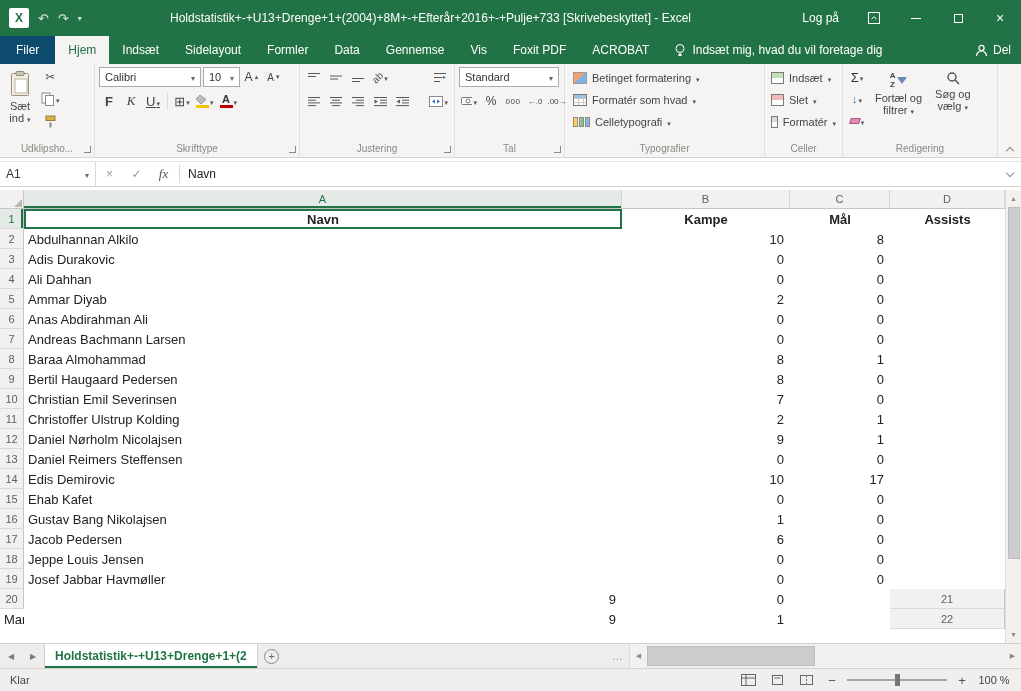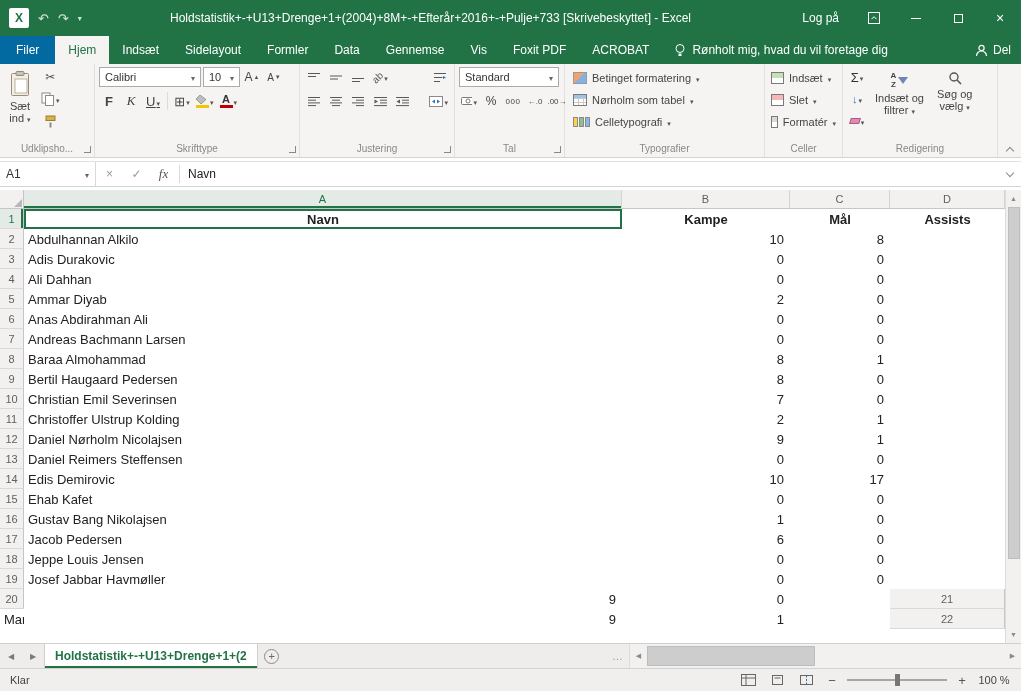--- a/index.html
+++ b/index.html
@@ -16,21 +16,21 @@
   .title{position:absolute;left:150px;right:310px;text-align:center;font-size:12px;white-space:nowrap;overflow:hidden;}
   .tb-right{margin-left:auto;display:flex;align-items:stretch;height:100%;}
   .login{font-size:12px;display:flex;align-items:center;padding:0 14px;}
   .winbtn{width:42px;display:flex;align-items:center;justify-content:center;font-size:14px;}
   .min-glyph{display:block;width:10px;height:1px;background:#fff;}
   .max-glyph{display:block;width:9px;height:9px;border:1px solid #fff;}
 
   
   .tabrow{height:28px;background:#217346;display:flex;align-items:stretch;color:#fff;font-size:12px;flex:0 0 auto;}
   .tab{padding:0 13px;display:flex;align-items:center;white-space:nowrap;}
-  .tab.filer{background:#0369a1;padding:8px 16px;}
+  .tab.filer{background:#0c4a6e;padding:8px 16px;}
   .tab.active{background:#f5f4f2;color:#217346;}
   .tellme{display:flex;align-items:center;gap:6px;padding:0 12px;white-space:nowrap;}
   .share{margin-left:auto;display:flex;align-items:center;gap:5px;padding:0 10px;white-space:nowrap;overflow:hidden;}
 
   
   .ribbon{height:94px;background:#f5f4f2;border-bottom:1px solid #d5d3d1;display:flex;flex:0 0 auto;position:relative;font-size:11px;color:#444;}
   .rgroup{display:flex;flex-direction:column;border-right:1px solid #e2e0de;flex:0 0 auto;}
   .rg-content{flex:1;display:flex;padding:3px 4px 0 4px;gap:3px;min-height:0;}
   .rg-content.col{flex-direction:column;justify-content:flex-start;gap:4px;}
   .rg-label{height:17px;display:flex;align-items:center;justify-content:center;color:#8a8886;font-size:10px;position:relative;flex:0 0 auto;}
@@ -165,21 +165,21 @@
     <span class="tab">Data</span>
     <span class="tab">Gennemse</span>
     <span class="tab">Vis</span>
     <span class="tab">Foxit PDF</span>
     <span class="tab">ACROBAT</span>
     <span class="tellme">
       <svg width="12" height="14">
           <circle cx="6" cy="5.5" r="4" fill="none" stroke="#fff"></circle>
           <rect x="4.5" y="10.5" width="3" height="2.5" fill="#fff"></rect>
         </svg>
-      <span>Rønholt mig, hvad du vil foretage dig</span>
+      <span>Indsæt mig, hvad du vil foretage dig</span>
     </span>
     <span class="share">
       <svg width="13" height="13">
           <circle cx="6.5" cy="4" r="2.6" fill="none" stroke="#fff" stroke-width="1.2"></circle>
           <path d="M1.5 12 a5 5 0 0 1 10 0" fill="none" stroke="#fff" stroke-width="1.2"></path>
         </svg>
       <span>Del</span>
     </span>
   </div>
 
@@ -425,21 +425,21 @@
 
     <div class="rgroup" style="width:200px">
       <div class="rg-content col" style="gap:1px">
         <span class="stylebtn">
             <span class="cfbox"></span>
             <span>Betinget formatering</span>
             <span class="dd"></span>
           </span>
         <span class="stylebtn">
             <span class="tblbox"></span>
-            <span>Nørholm som tabel</span>
+            <span>Formatér som hvad</span>
             <span class="dd"></span>
           </span>
         <span class="stylebtn">
             <span class="csbox">
               <i style="background:#ffd34d"></i>
               <i style="background:#8fc08a"></i>
               <i style="background:#8ab7e8"></i>
             </span>
             <span>Celletypografi</span>
             <span class="dd"></span>
@@ -487,21 +487,21 @@
           <span class="mini">
               <span class="eraser"></span>
               <span class="dd"></span>
             </span>
         </div>
         <div class="bigbtn">
           <span style="display:inline-flex;align-items:center;gap:2px;">
               <span class="smalltxt"><b>A</b><br><b>Z</b></span>
               <span class="funnel"></span>
             </span>
-          <span class="bb-label"><span>Indsæt og</span><br><span>filtrer</span> <span class="dd"></span></span>
+          <span class="bb-label"><span>Fortæl og</span><br><span>filtrer</span> <span class="dd"></span></span>
         </div>
         <div class="bigbtn">
           <svg width="14" height="14">
               <circle cx="6" cy="6" r="4" fill="none" stroke="#555" stroke-width="1.4"></circle>
               <line x1="9" y1="9" x2="13" y2="13" stroke="#555" stroke-width="1.6"></line>
             </svg>
           <span class="bb-label"><span>Søg og</span><br><span>vælg</span> <span class="dd"></span></span>
         </div>
       </div>
       <div class="rg-label">

